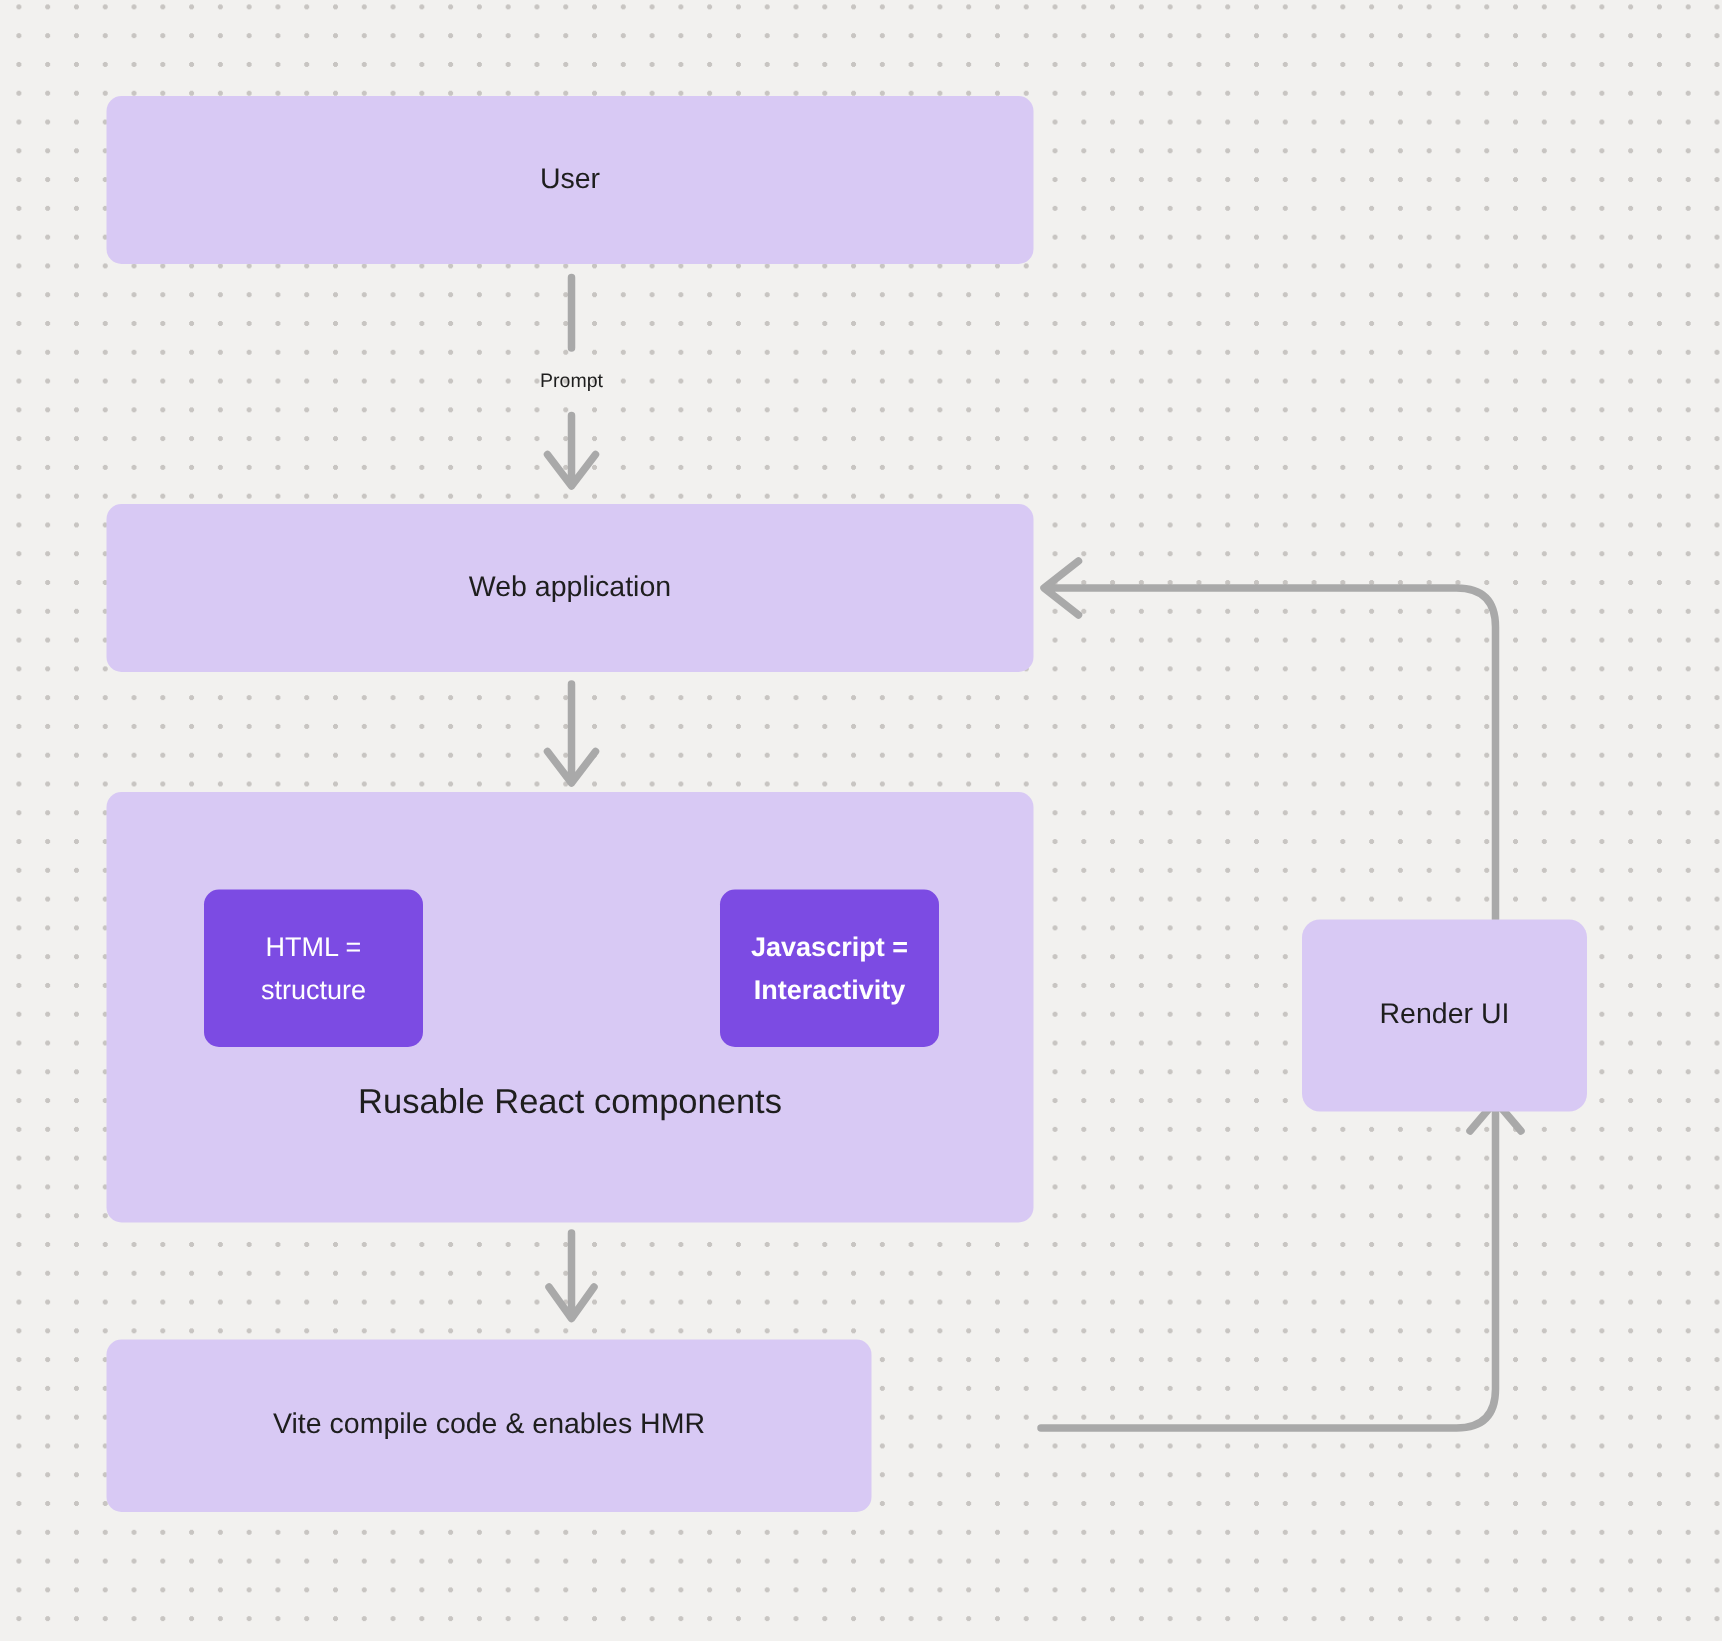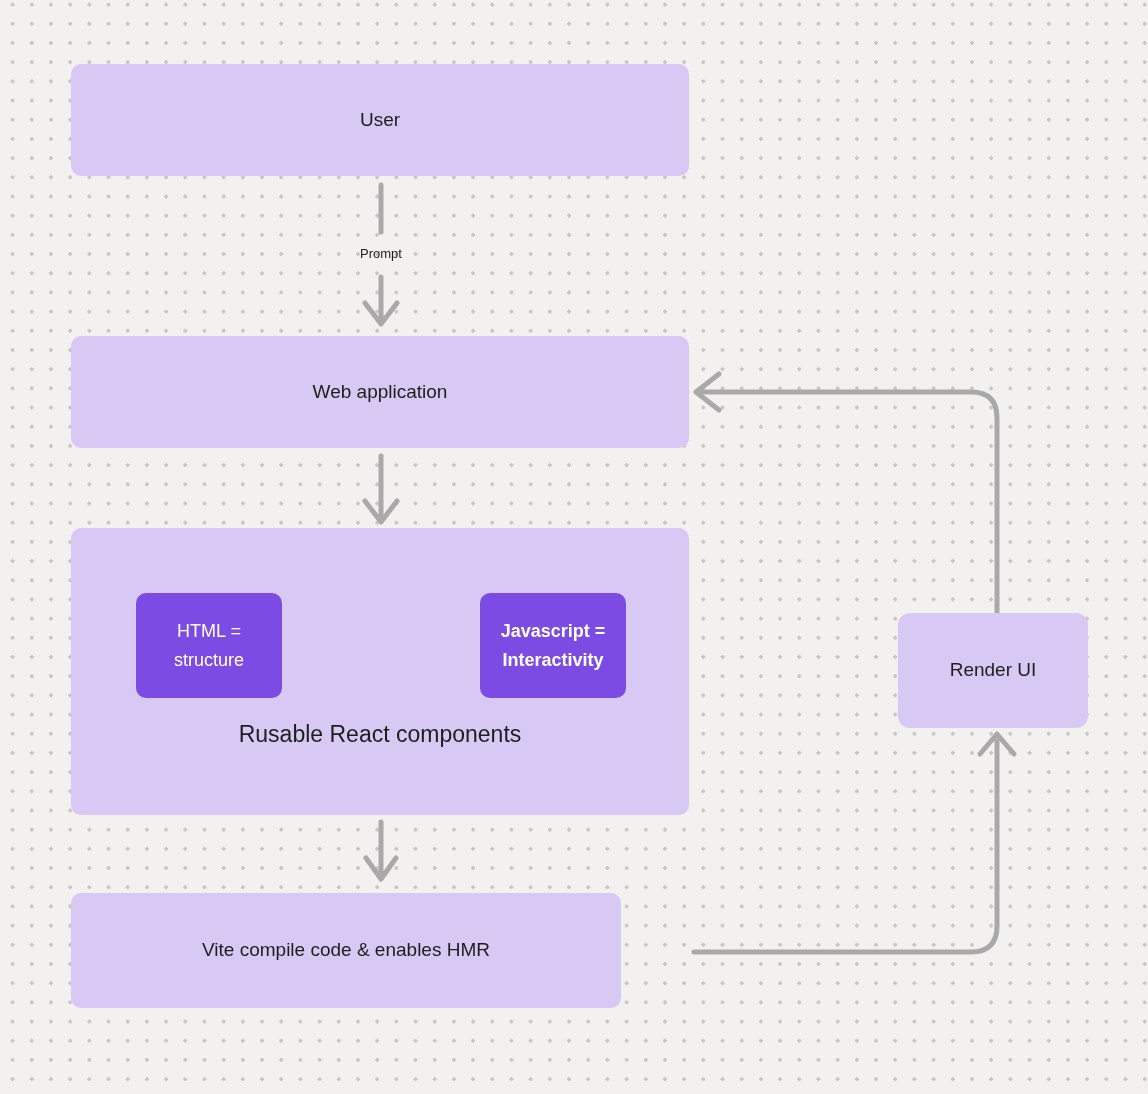--- a/index.html
+++ b/index.html
@@ -48,22 +48,22 @@
     text-align: center;
     border-radius: 10px;
     font-size: 19px;
     font-weight: 500;
     line-height: 1.4;
   }
   .node.light { background: var(--box-light); color: var(--text-dark); }
   .node-user        { left: 71px;  top: 64px;  width: 618px; height: 112px; }
   .node-webapp      { left: 71px;  top: 336px; width: 618px; height: 112px; }
   .node-group       { left: 71px;  top: 528px; width: 618px; height: 287px; display: block; }
-  .node-vite        { left: 71px;  top: 893px; width: 550px; height: 115px; }
-  .node-render      { left: 898px; top: 613px; width: 190px; height: 115px; border-radius: 12px; }
+  .node-vite        { left: 71px;  top: 893px; width: 510px; height: 115px; }
+  .node-render      { left: 868px; top: 613px; width: 190px; height: 128px; border-radius: 12px; }
   .chip {
     position: absolute;
     top: 37px;
     width: 146px;
     height: 105px;
     background: var(--box-accent);
     color: var(--text-light);
     border-radius: 10px;
     display: flex;
     align-items: center;

